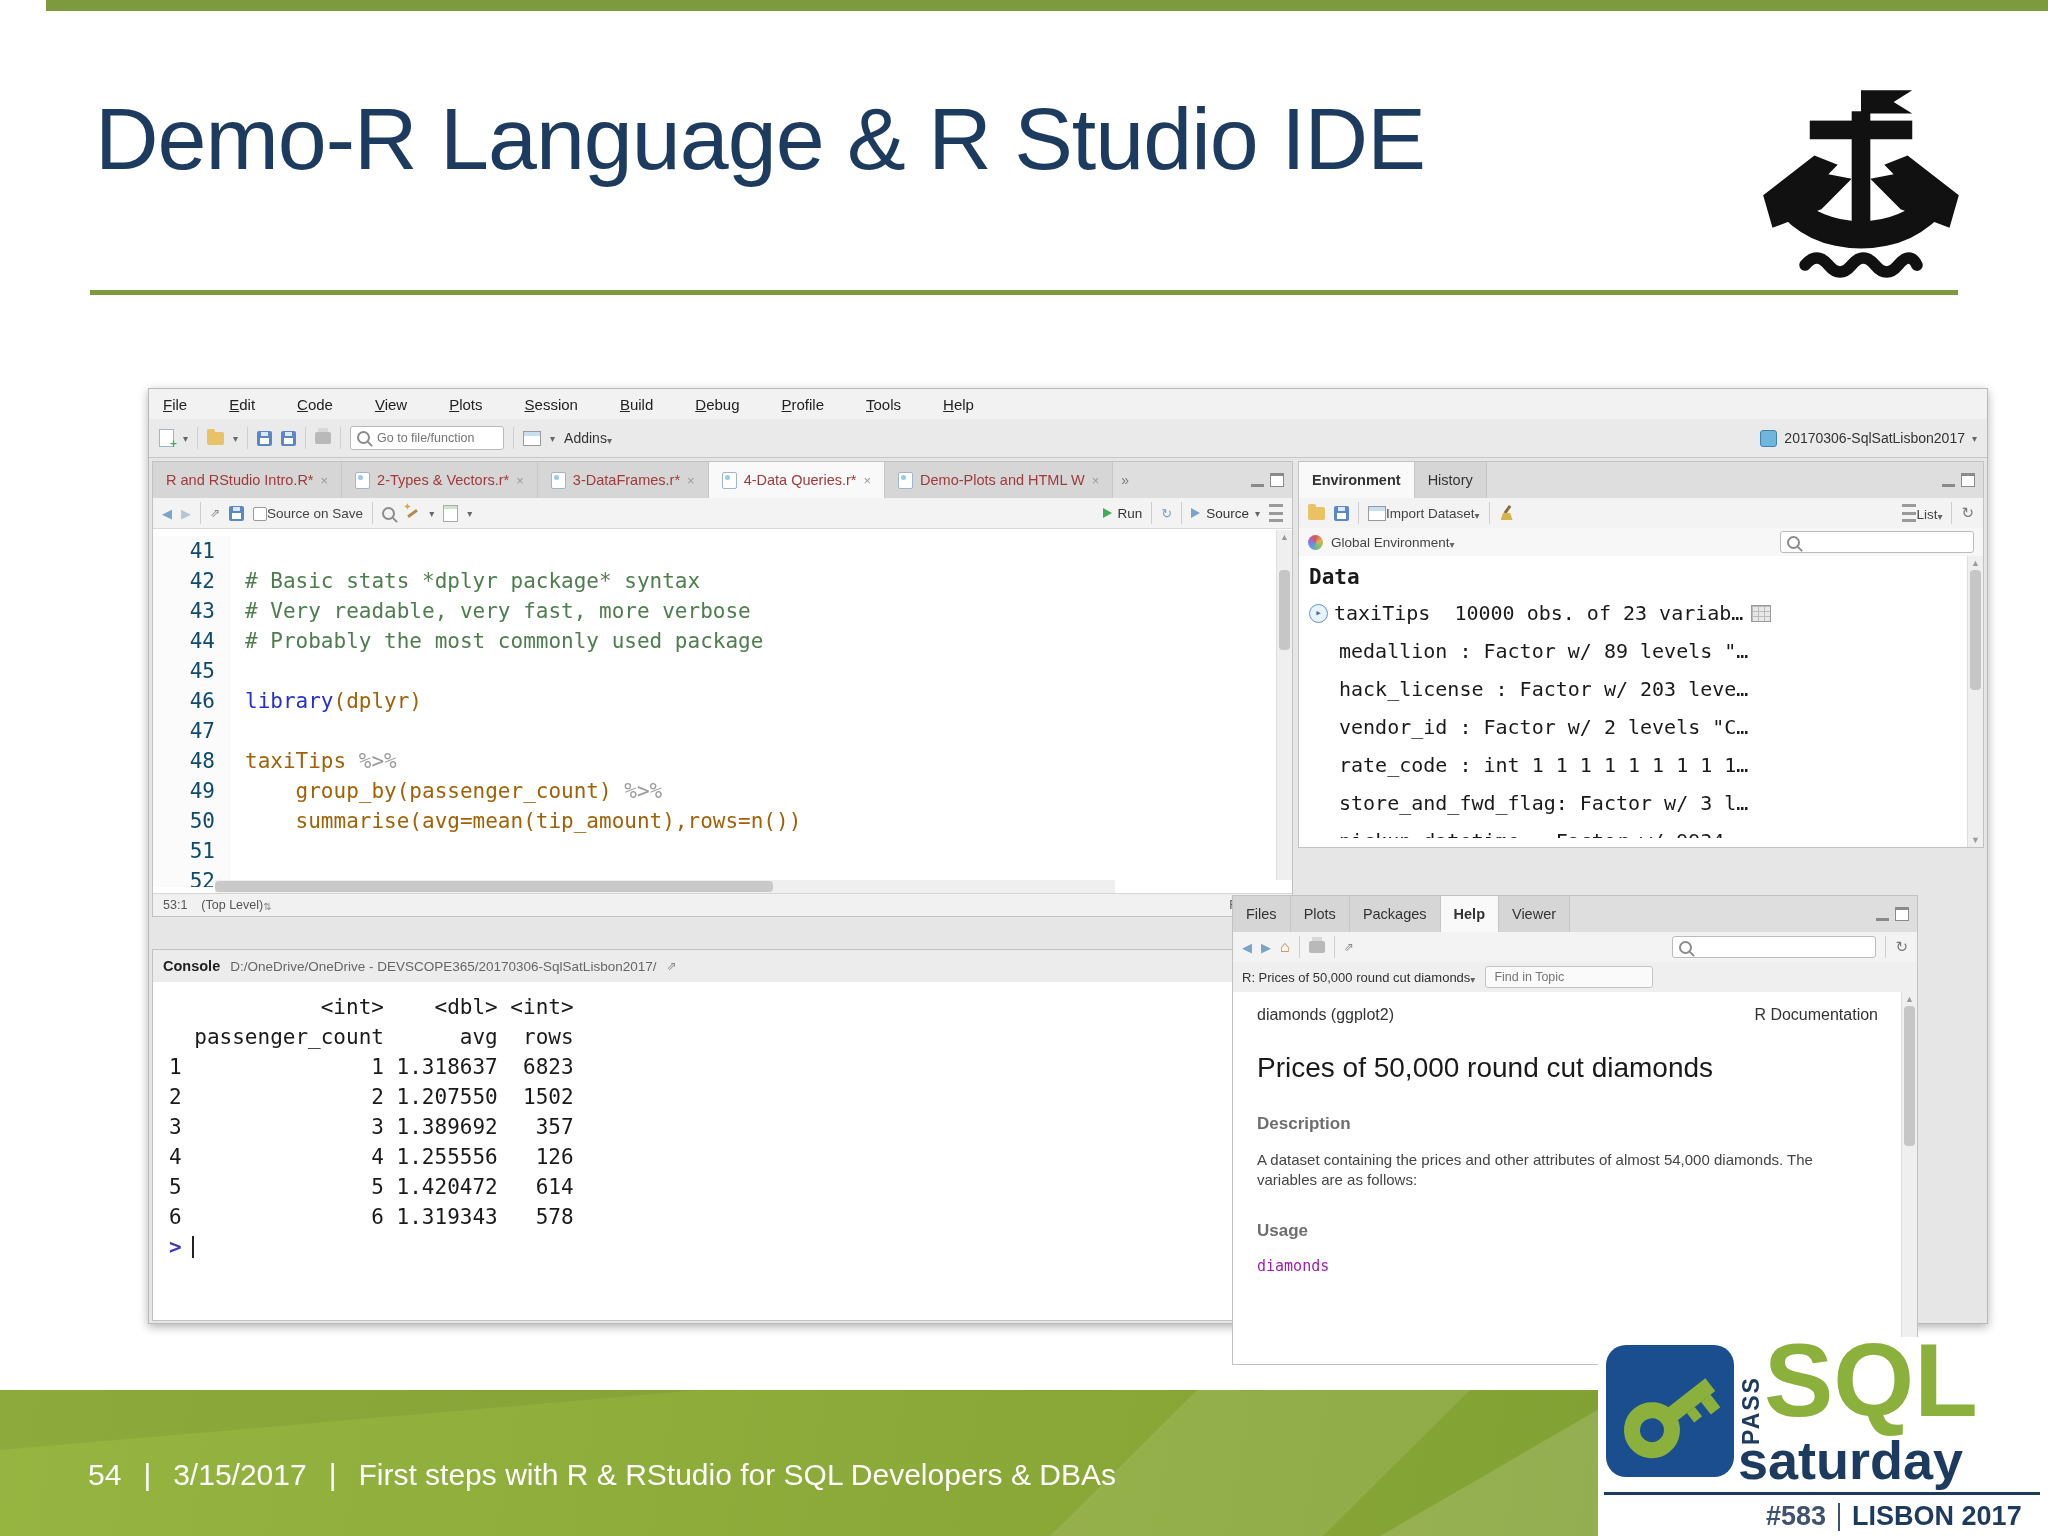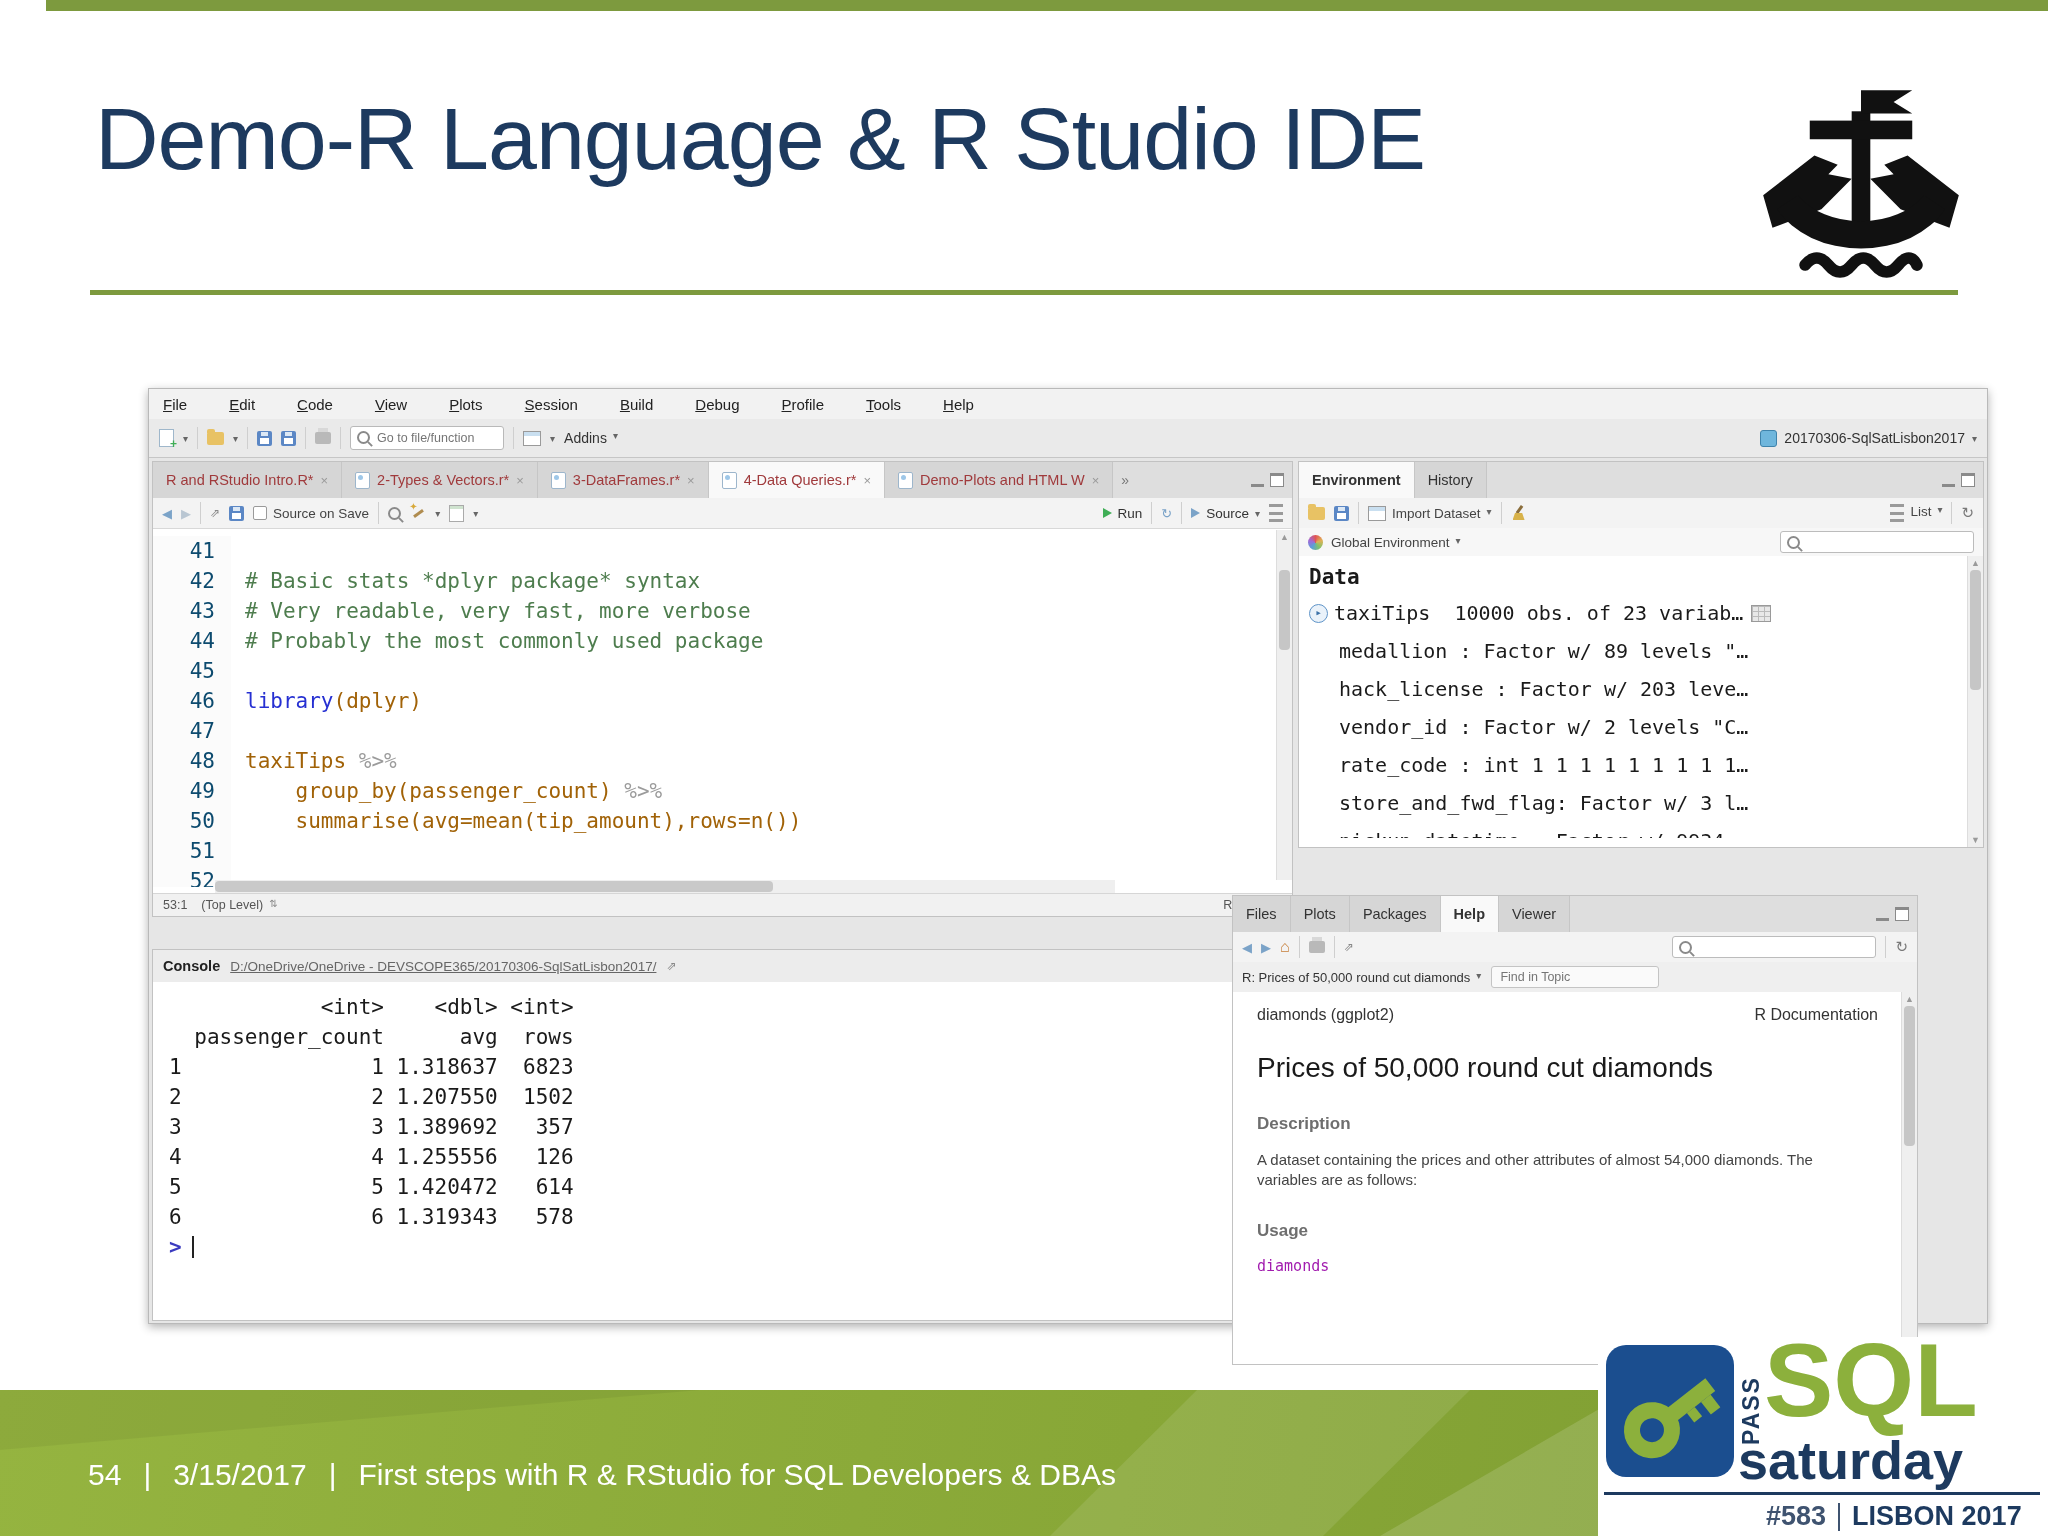--- a/index.html
+++ b/index.html
@@ -69,21 +69,21 @@
   .tab .closex{color:#9a9a9a;font-size:13px;}
   .chev2{display:flex;align-items:center;padding:0 8px;color:#777;font-size:14px;}
   .winbtns{margin-left:auto;display:flex;align-items:center;gap:6px;padding-right:8px;}
   .btn-min{width:13px;height:10px;border-bottom:3px solid #8a8a8a;}
   .btn-max{width:12px;height:10px;border:1px solid #8a8a8a;border-top:3px solid #8a8a8a;background:#fff;}
 
   .paneToolbar{position:absolute;left:0;right:0;height:30px;background:#f3f3f3;border-bottom:1px solid #d8d8d8;
                display:flex;align-items:center;gap:9px;padding:0 9px;font-size:13.5px;color:#444;}
   .arrow{font-size:13px;color:#7ba3c8;}
   .arrow.dim{color:#b9c6d2;}
-  .label-btn{display:flex;align-items:flex-start;gap:6px;}
+  .label-btn{display:flex;align-items:flex-end;}
 
   
   #src-toolbar{top:36px;}
   .cb{width:12px;height:12px;border:1px solid #9a9a9a;background:#fff;border-radius:2px;}
   .runbtn{display:flex;align-items:center;gap:6px;color:#333;}
   .tri{width:0;height:0;border-left:9px solid #3fae56;border-top:5px solid transparent;border-bottom:5px solid transparent;}
   .code-area{position:absolute;left:0;top:68px;width:1124px;height:351px;background:#fff;overflow:hidden;
              font-family:"DejaVu Sans Mono","Liberation Mono",monospace;font-size:21px;line-height:30px;}
   .codeline{display:flex;white-space:pre;}
   .gut{width:62px;text-align:right;padding-right:16px;color:#0c4a6e;background:#fbfbfb;flex:none;}
@@ -98,21 +98,21 @@
   .hscroll{position:absolute;left:62px;bottom:23px;width:900px;height:13px;background:#efefef;}
   .hthumb{position:absolute;left:0;top:1px;height:11px;width:62%;background:#c9c9c9;border-radius:4px;}
   .src-status{position:absolute;left:0;bottom:0;right:0;height:22px;background:#f1f1f1;border-top:1px solid #d6d6d6;
               display:flex;align-items:center;font-size:12.5px;color:#555;padding:0 10px;gap:14px;}
   .updown{font-size:10px;color:#888;}
 
   
   .console-head{position:absolute;left:0;top:0;right:0;height:32px;background:#ececec;border-bottom:1px solid #d0d0d0;
                 display:flex;align-items:center;gap:10px;padding:0 10px;}
   .console-title{font-weight:bold;font-size:14.5px;color:#222;}
-  .console-path{font-size:13.5px;color:#666;text-decoration:underline;}
+  .console-path{font-size:13.5px;color:#666;}
   .console-body{position:absolute;left:0;top:32px;right:15px;bottom:0;background:#fff;padding:10px 0 0 16px;
                 font-family:"DejaVu Sans Mono","Liberation Mono",monospace;font-size:21px;line-height:30px;color:#1a1a1a;}
   .conline{white-space:pre;}
   .prompt-row{display:flex;align-items:center;}
   .prompt{color:#3b3bbf;font-weight:bold;}
   .cursor{display:inline-block;width:2px;height:22px;background:#222;margin-left:10px;}
 
   
   .env-toolbar{top:36px;}
   .env-scope{position:absolute;left:0;right:0;top:66px;height:28px;background:#f7f7f7;border-bottom:1px solid #e2e2e2;

